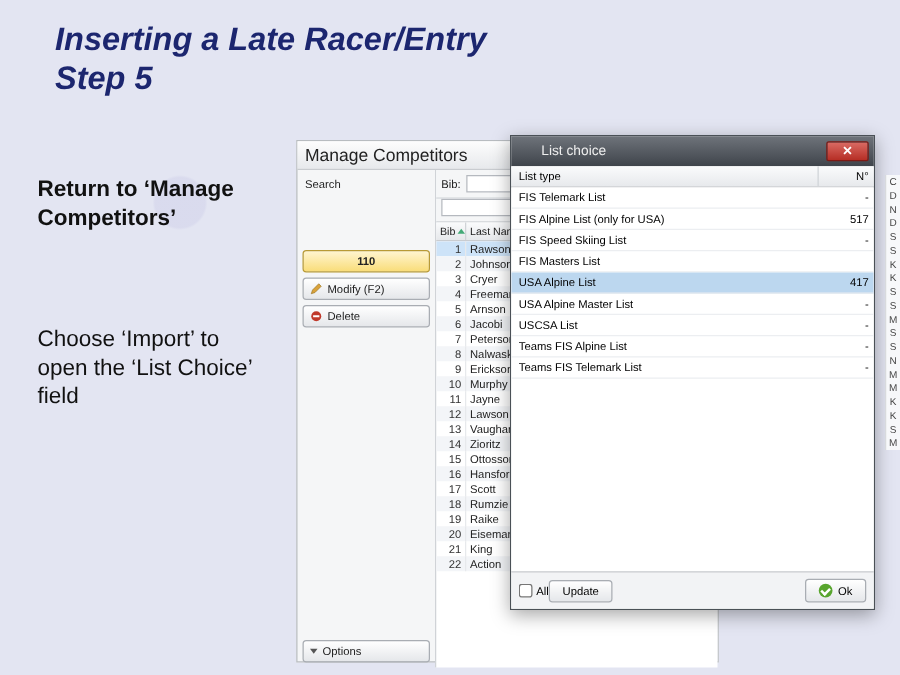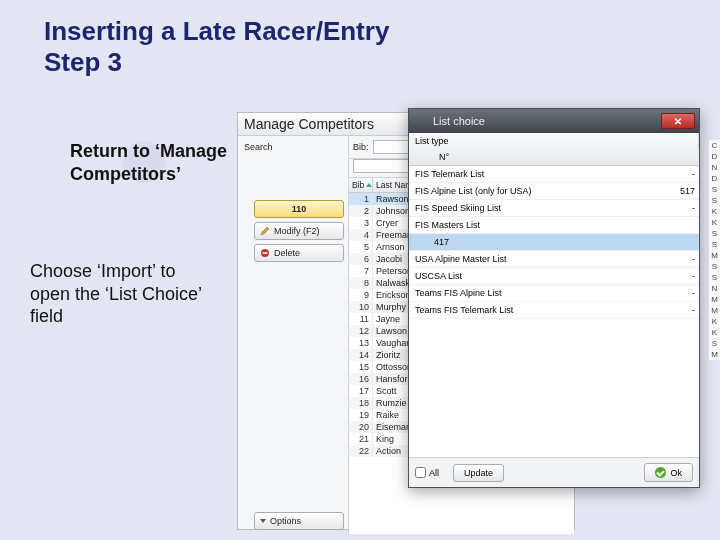--- a/index.html
+++ b/index.html
@@ -10,30 +10,30 @@
     background-image:
       radial-gradient(circle at 20% 30%, rgba(200,200,230,.35) 0 20px, transparent 22px),
       radial-gradient(circle at 70% 60%, rgba(200,200,230,.3) 0 25px, transparent 27px);
     position: relative;
   }
   .title {
     position: absolute;
     left: 44px; top: 16px;
     font-size: 26px;
     font-weight: bold;
+    font-style: italic;
     color: #1c266f;
     line-height: 1.2;
   }
   .instr1 {
     position: absolute;
     left: 30px; top: 140px;
     width: 170px;
     font-size: 18px; font-weight: bold; color: #111;
     line-height: 1.25;
-    margin-left: 40px;
   }
   .instr2 {
     position: absolute;
     left: 30px; top: 260px;
     width: 180px;
     font-size: 18px; font-weight: normal; color: #111;
     line-height: 1.25;
   }
 
   
@@ -56,21 +56,20 @@
   .mc-left { width: 110px; padding: 4px; display: flex; flex-direction: column; gap: 4px; }
   .mc-search-lbl { font-size: 9px; padding: 2px 0 0 2px; }
   .mc-btn {
     background: linear-gradient(#ffffff,#e5e7ea);
     border: 1px solid #a9adb3;
     border-radius: 3px;
     padding: 3px 5px;
     font-size: 9px;
     display: flex; align-items: center; gap: 4px;
     cursor: pointer;
-    margin-left: 12px;
   }
   .mc-btn.highlight { background: linear-gradient(#fff5d0,#f9dd7a); border-color: #b89a35; justify-content: center; font-weight: bold; }
   .ico { width: 10px; height: 10px; display: inline-block; }
   .mc-spacer { flex: 1; }
   .mc-right { flex: 1; display: flex; flex-direction: column; border-left: 1px solid #d0d3d7; background: #fff; }
   .mc-filter { display: flex; gap: 4px; padding: 4px; background: #f5f6f7; border-bottom: 1px solid #d0d3d7; }
   .mc-filter label { font-size: 9px; align-self: center; }
   .mc-filter input { flex: 1; border: 1px solid #b5b9bf; font-size: 9px; padding: 1px 2px; height: 14px; }
   .mc-row2 { background: #f5f6f7; padding: 0 4px 4px 4px; border-bottom: 1px solid #d0d3d7; }
   .mc-row2 input { width: 100%; border: 1px solid #b5b9bf; font-size: 9px; padding: 1px 2px; height: 14px; }
@@ -111,34 +110,33 @@
     border-radius: 2px;
     color: #fff;
     display: flex; align-items: center; justify-content: center;
     font-size: 10px; font-weight: bold;
     cursor: pointer;
   }
   .lc-head {
     display: flex; background: linear-gradient(#fafbfc,#e7e9ec);
     border-bottom: 1px solid #c9ccd0;
     font-size: 9px;
-    flex-direction: column;
   }
   .lc-head .h1 { flex: 1; padding: 3px 6px; border-right: 1px solid #d0d3d7; }
   .lc-head .h2 { width: 44px; padding: 3px 4px; text-align: right; }
   .lc-body { flex: 1; overflow: hidden; background: #fff; }
   .lc-row { display: flex; border-bottom: 1px solid #eceef1; }
   .lc-row .r1 { flex: 1; padding: 3px 6px; }
   .lc-row .r2 { width: 44px; padding: 3px 4px; text-align: right; }
   .lc-row.sel { background: #bcd7ef; }
   .lc-foot {
     border-top: 1px solid #c9ccd0;
     background: #f2f3f5;
     padding: 5px 6px;
-    display: flex; align-items: center; gap: 14px;
+    display: flex; align-items: center; gap: 0;
   }
   .lc-foot .chk { display: flex; align-items: center; gap: 3px; font-size: 9px; }
   .lc-foot input[type=checkbox] { width: 11px; height: 11px; }
   .lc-foot .sp { flex: 1; }
   .lc-foot .fbtn {
     background: linear-gradient(#ffffff,#e5e7ea);
     border: 1px solid #a9adb3;
     border-radius: 3px;
     padding: 3px 10px;
     font-size: 9px;
@@ -160,21 +158,21 @@
   .edge div { padding: 1px 2px; text-align: center; }
 
   .chev { width:0;height:0;border-left:3px solid transparent;border-right:3px solid transparent;border-top:4px solid #555; display:inline-block; }
   .arrow-up { width:0;height:0;border-left:3px solid transparent;border-right:3px solid transparent;border-bottom:4px solid #4a7; display:inline-block;}
 </style>
 </head>
 <body>
 
 <div class="title">
   <span>Inserting a Late Racer/Entry</span><br>
-  <span>Step 3</span>
+  <span>Step 5</span>
 </div>
 
 <div class="instr1">Return to ‘Manage Competitors’</div>
 <div class="instr2">Choose ‘Import’ to open the ‘List Choice’ field</div>
 
 <div class="mc">
   <div class="mc-title">Manage Competitors</div>
   <div class="mc-body">
     <div class="mc-left">
       <div class="mc-search-lbl">Search</div>
@@ -330,20 +328,21 @@
       </div>
       <div class="lc-row">
         <div class="r1">FIS Speed Skiing List</div>
         <div class="r2">-</div>
       </div>
       <div class="lc-row">
         <div class="r1">FIS Masters List</div>
         <div class="r2"></div>
       </div>
       <div class="lc-row sel">
+        <div class="r1">USA Alpine List</div>
         <div class="r2">417</div>
       </div>
       <div class="lc-row">
         <div class="r1">USA Alpine Master List</div>
         <div class="r2">-</div>
       </div>
       <div class="lc-row">
         <div class="r1">USCSA List</div>
         <div class="r2">-</div>
       </div>

